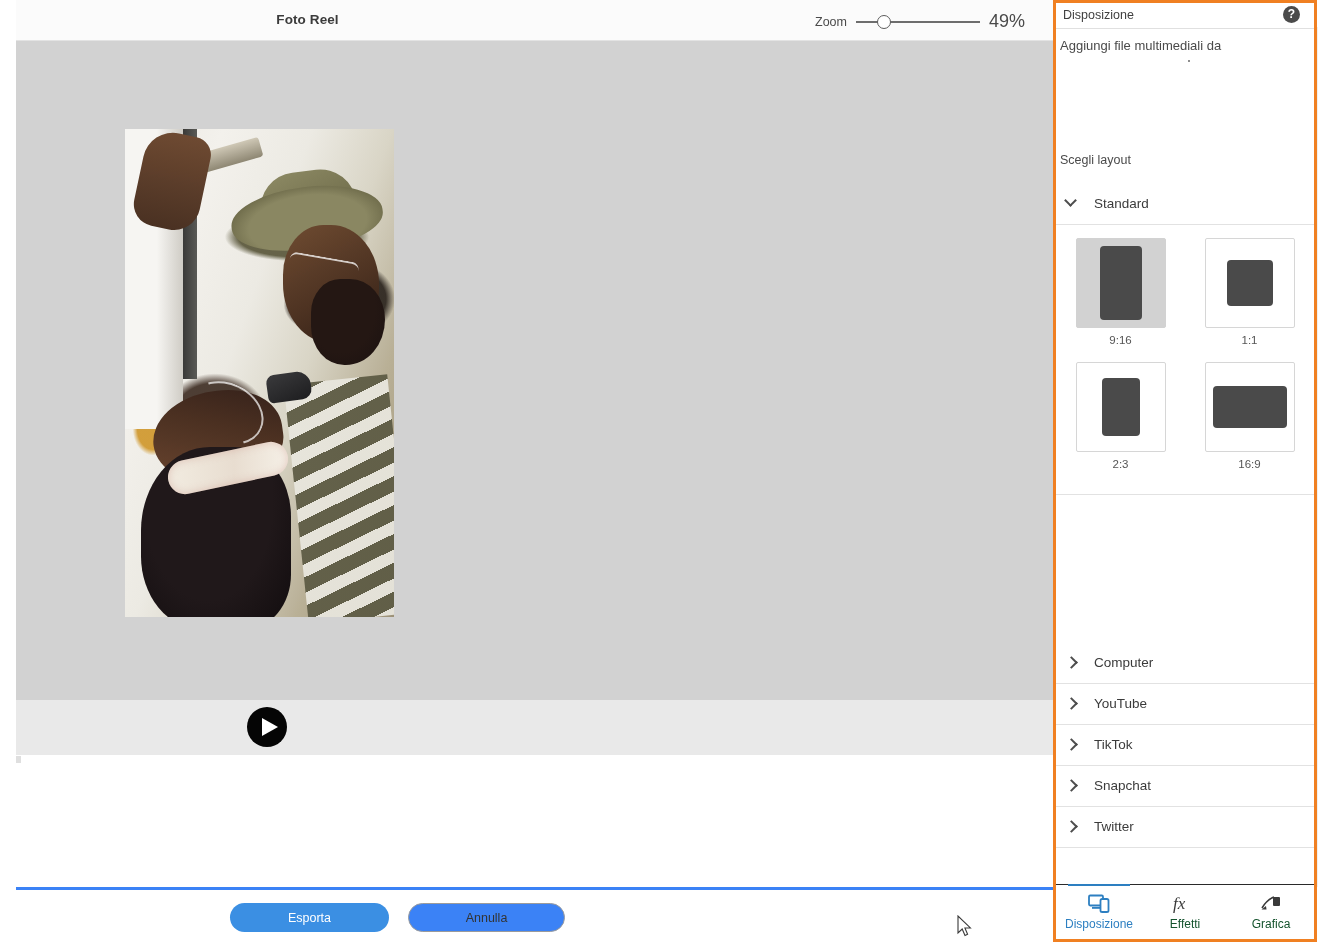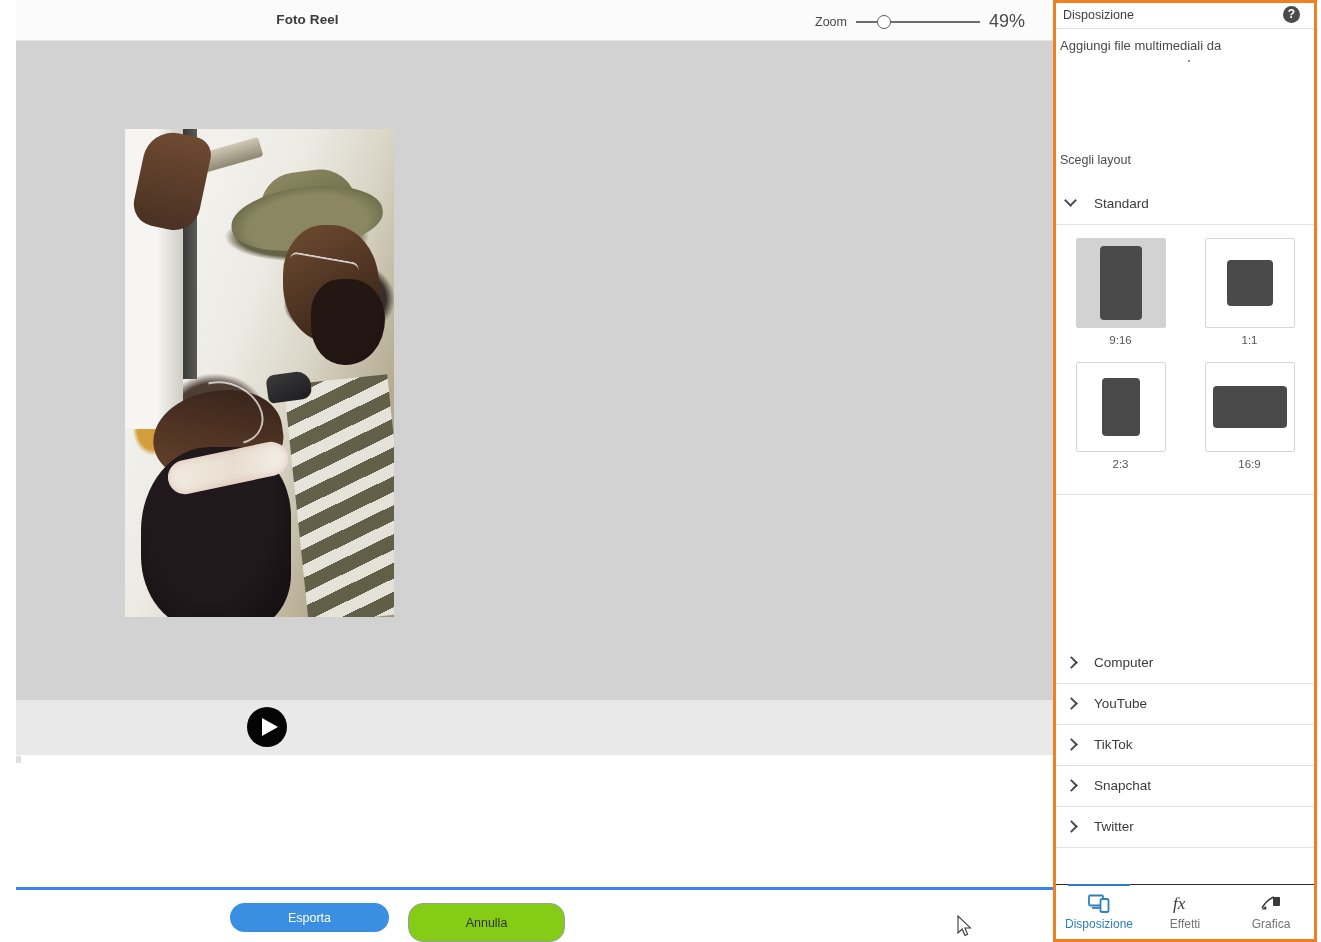--- a/index.html
+++ b/index.html
@@ -202,22 +202,22 @@
   }
   #btn-export {
     position: absolute; left: 214px; top: 13px;
     width: 159px; height: 29px; border-radius: 15px;
     background: #3b8fe3; border: none; color: #ffffff;
     font-size: 12.5px; font-family: "Liberation Sans", sans-serif;
     cursor: pointer;
   }
   #btn-cancel {
     position: absolute; left: 392px; top: 13px;
-    width: 157px; height: 39px; border-radius: 15px;
-    background: #84cc16; border: 1px solid #9b9b9b; color: #333333;
+    width: 157px; height: 29px; border-radius: 15px;
+    background: #3b82f6; border: 1px solid #9b9b9b; color: #333333;
     font-size: 12.5px; font-family: "Liberation Sans", sans-serif;
     cursor: pointer;
   }
   #cursor {
     position: absolute; left: 941px; top: 915px; width: 16px; height: 22px;
     pointer-events: none;
   }
 
   
   #panel-outline {
@@ -324,21 +324,21 @@
 
   #panel-tabs {
     position: absolute; left: 0; bottom: 0; width: 258px; height: 55px;
     border-top: 1px solid #2a2a2a;
     display: flex;
   }
   .panel-tab {
     flex: 1; display: flex; flex-direction: column;
     align-items: center; justify-content: center;
     gap: 4px; cursor: pointer; position: relative;
-    color: #737373; font-size: 12px;
+    color: #14532d; font-size: 12px;
   }
   .panel-tab.active { color: #2d7fc1; }
   .panel-tab.active:before {
     content: ""; position: absolute; left: 12px; right: 12px; top: -1px;
     height: 2px; background: #2d7fc1;
   }
   .tab-icon { height: 20px; display: flex; align-items: center; }
 </style>
 </head>
 <body>

